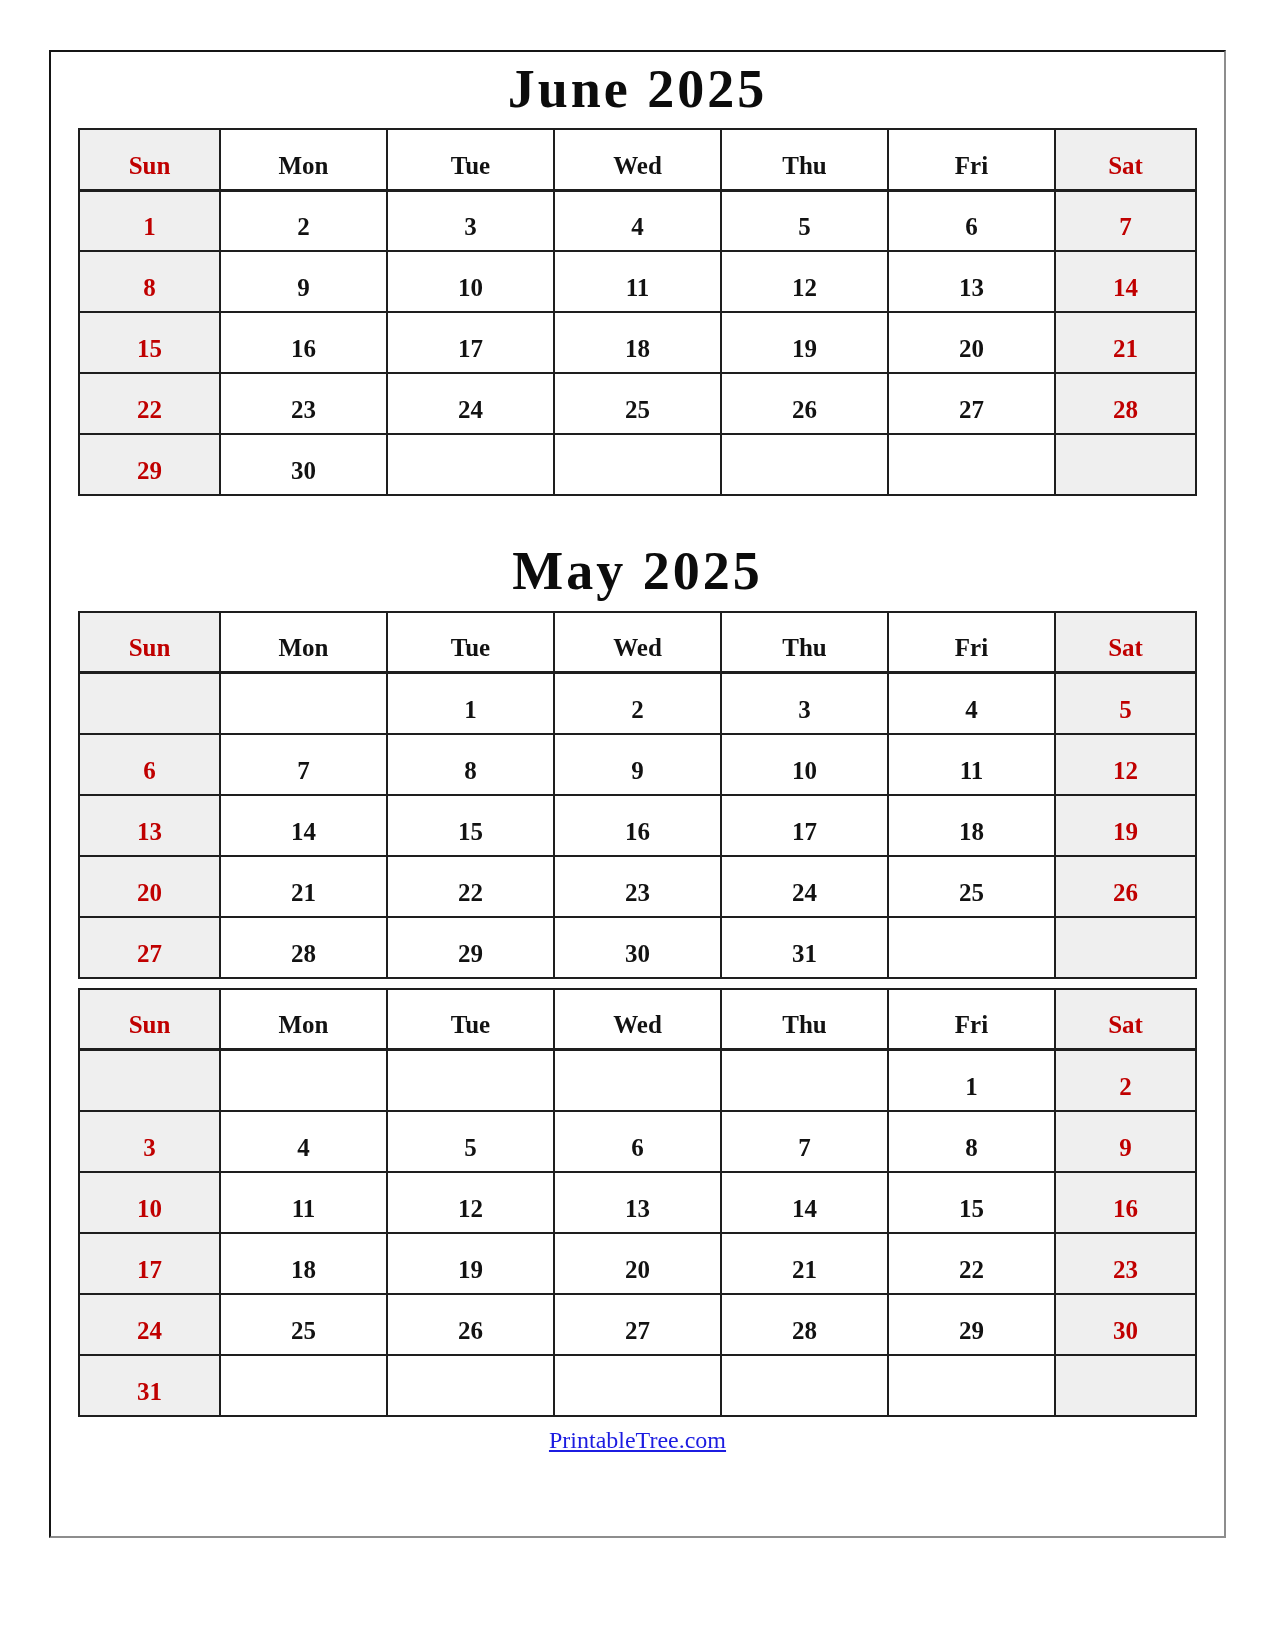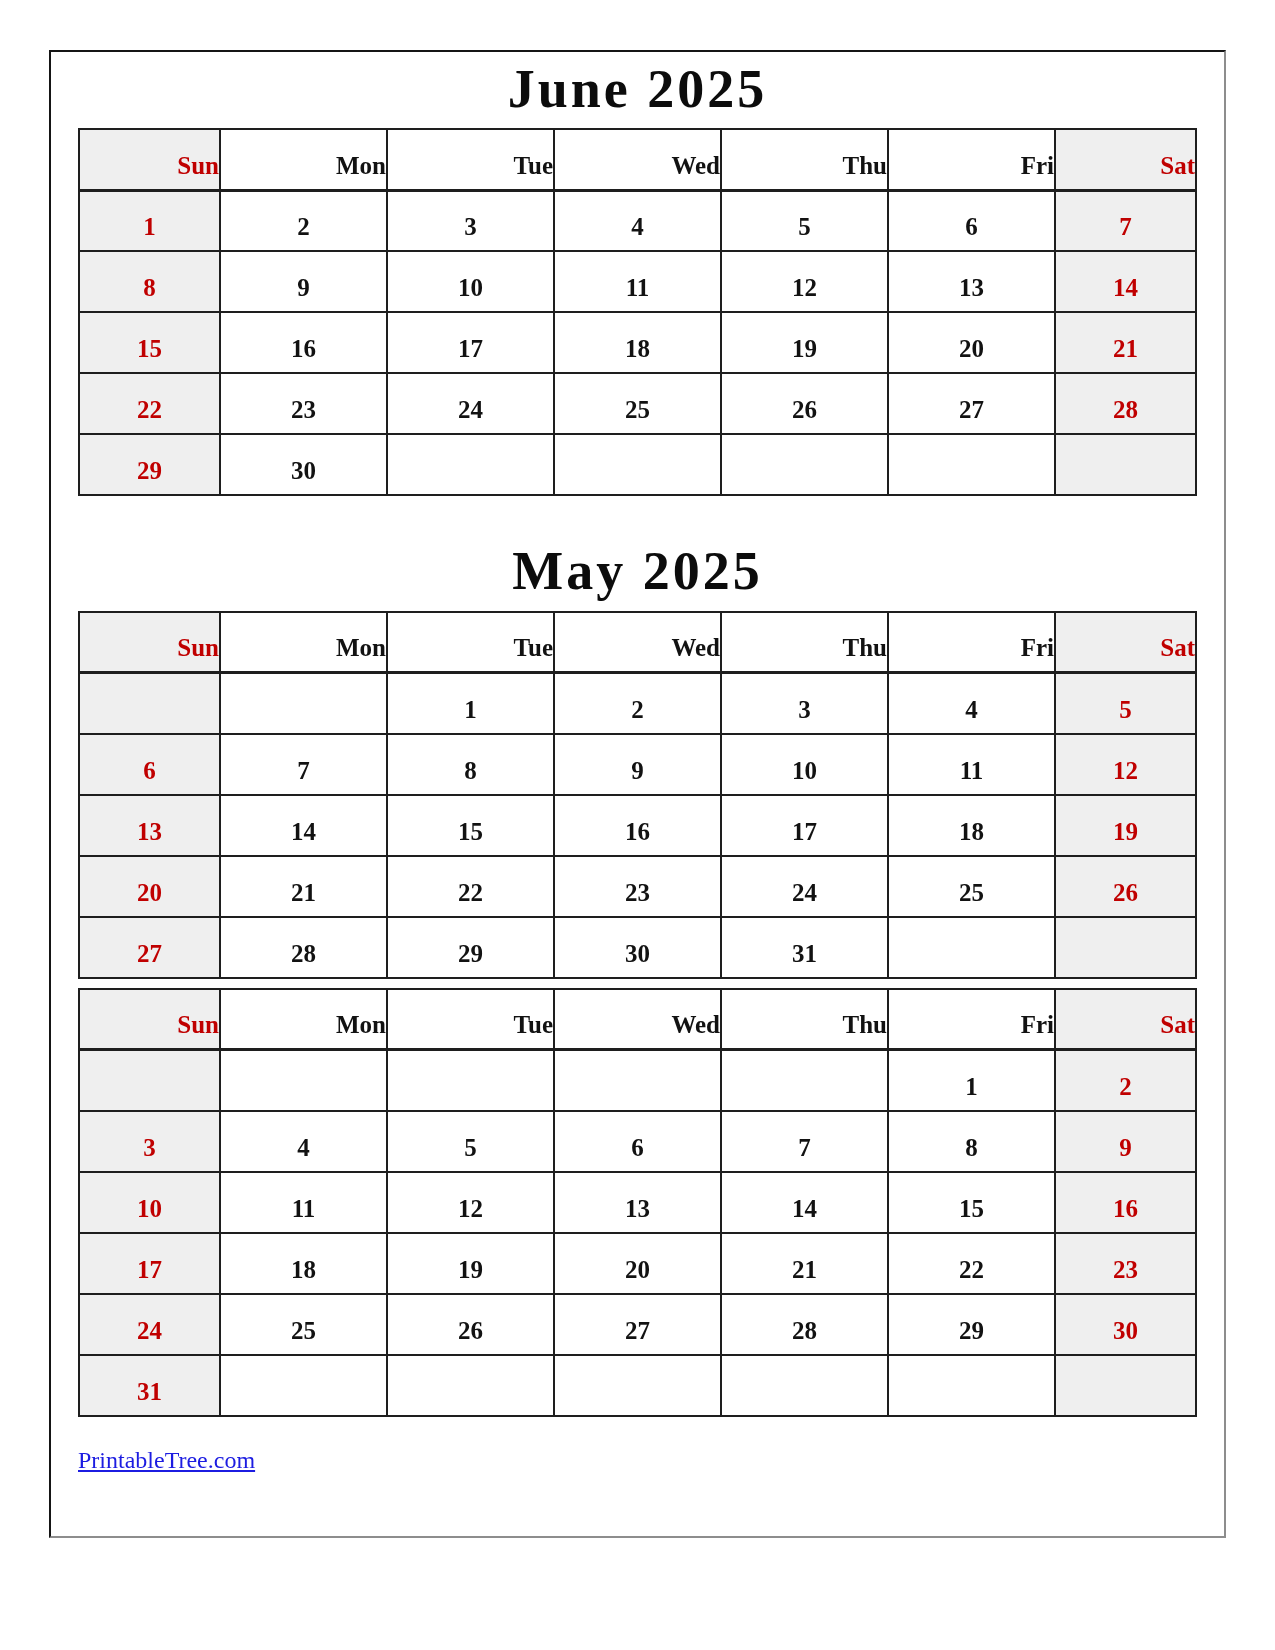--- a/index.html
+++ b/index.html
@@ -48,28 +48,28 @@
     text-align: center;
     vertical-align: bottom;
     padding: 0 0 9px;
     font-weight: bold;
     font-size: 25px;
     color: #121212;
     background: #ffffff;
   }
   table.cal thead th {
     border-bottom-width: 3px;
-    text-align: right;
   }
   table.cal .wend {
     background: var(--weekend-bg, #efefef);
     color: var(--weekend-text, #c00000);
   }
   .footer {
-    margin-top: 30px;
+    text-align: center;
+    margin-top: 10px;
   }
   .footer a {
     font-size: 24px;
     color: var(--link-color, #1c1ce1);
     text-decoration: underline;
     cursor: pointer;
   }
 </style>
 </head>
 <body>

